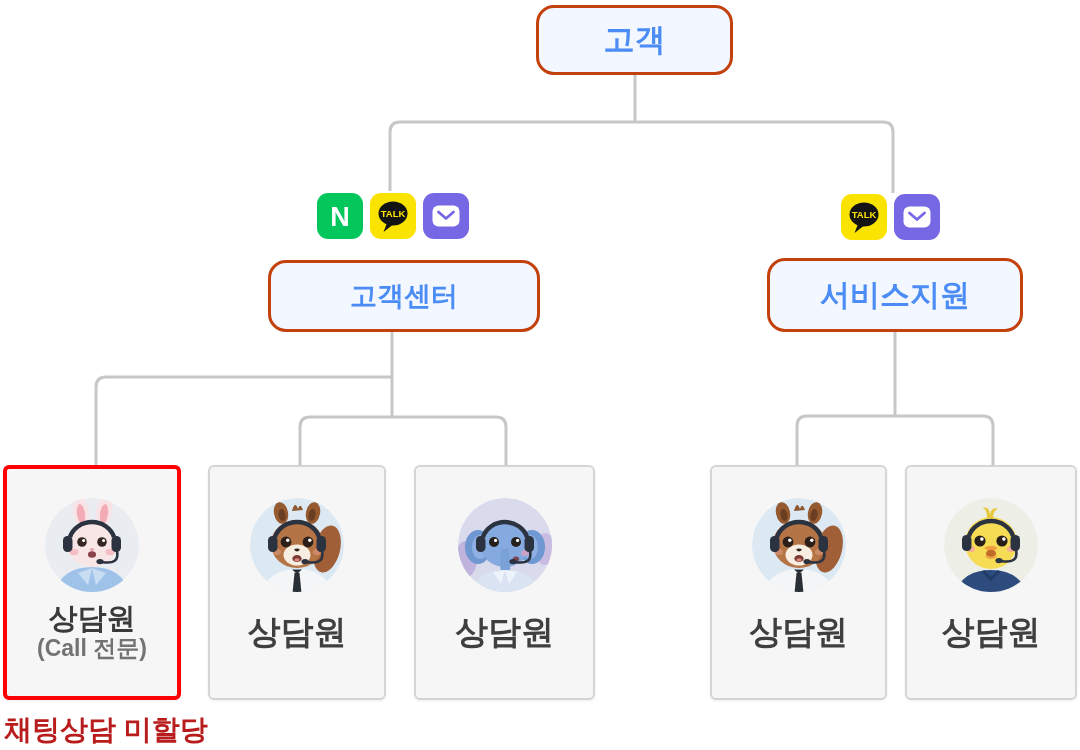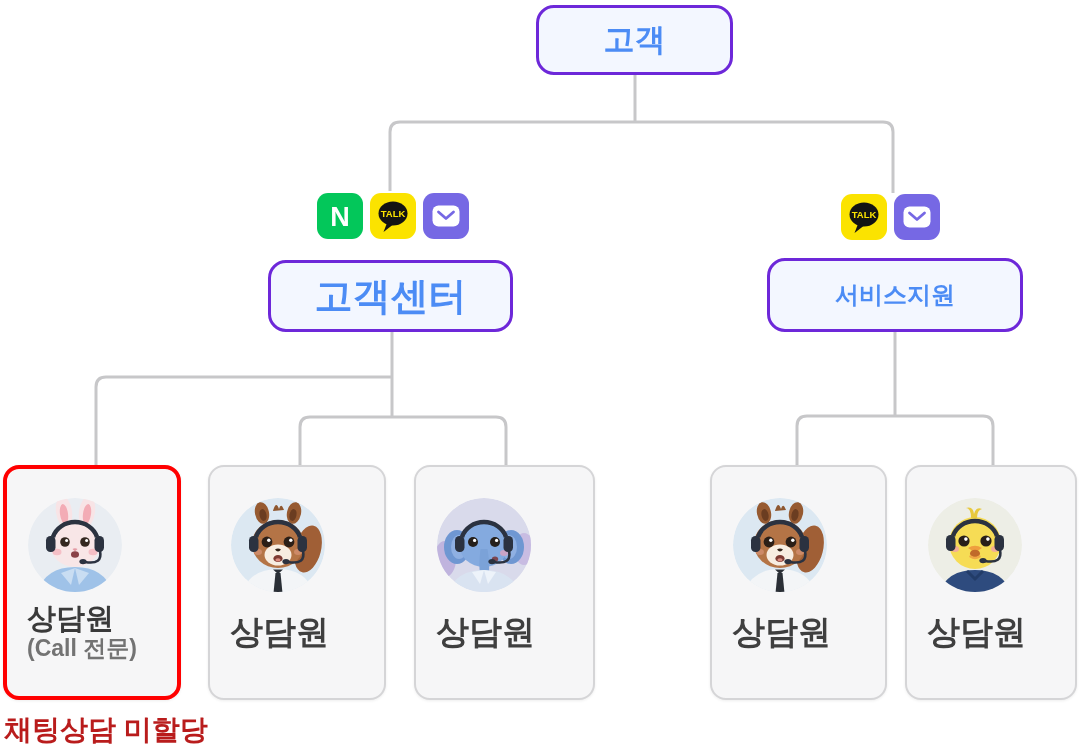--- a/index.html
+++ b/index.html
@@ -1,31 +1,31 @@
 <!DOCTYPE html>
 <html><head>
 <meta charset="utf-8">
 <style>
   html,body{margin:0;padding:0;background:#fff;}
   .canvas{position:relative;width:1080px;height:750px;background:#ffffff;
           font-family:"Liberation Sans","DejaVu Sans",sans-serif;overflow:hidden;}
   .connectors{position:absolute;left:0;top:0;z-index:0;}
   .node{position:absolute;z-index:2;display:flex;align-items:center;justify-content:center;
-        background:#F3F7FF;border:3px solid #6d28d9;border-radius:18px;
+        background:#F3F7FF;border:3px solid #c2410c;border-radius:18px;
         color:#4C8CF5;font-weight:700;box-sizing:border-box;}
   .node-root{left:536px;top:5px;width:197px;height:70px;font-size:31px;}
-  .node-center{left:268px;top:260px;width:245px;height:72px;font-size:38px;}
-  .node-support{left:767px;top:258px;width:256px;height:74px;font-size:24px;}
+  .node-center{left:268px;top:260px;width:272px;height:72px;font-size:27px;}
+  .node-support{left:767px;top:258px;width:256px;height:74px;font-size:30px;}
   .icon-row{position:absolute;z-index:2;display:flex;gap:5px;}
   .icon-row-left{left:316px;top:192px;}
   .icon-row-right{left:840px;top:193px;}
   .card{position:absolute;top:465px;height:235px;z-index:1;background:#F6F6F7;
-        border:2px solid #D5D5D7;border-radius:16px;box-sizing:border-box;
-        display:flex;flex-direction:column;align-items:flex-start;padding-top:30px;
-        box-shadow:0 1px 3px rgba(0,0,0,0.07);padding-left:20px;}
+        border:2px solid #D5D5D7;border-radius:6px;box-sizing:border-box;
+        display:flex;flex-direction:column;align-items:center;padding-top:30px;
+        box-shadow:0 1px 3px rgba(0,0,0,0.07);}
   .card-highlight{border:4px solid #FF0000;padding-top:28px;}
   .agent-label{margin-top:22px;font-size:33px;font-weight:700;color:#3F3F3F;line-height:1;}
   .card-highlight .agent-label{margin-top:11px;font-size:29px;color:#3A3A3A;}
   .agent-sublabel{margin-top:4px;font-size:23px;font-weight:700;color:#737373;line-height:1;}
   .note{position:absolute;left:4px;top:711px;z-index:2;font-size:28px;font-weight:700;color:#b91c1c;}
   .avatar{display:block;}
 </style>
 </head>
 <body>
 

